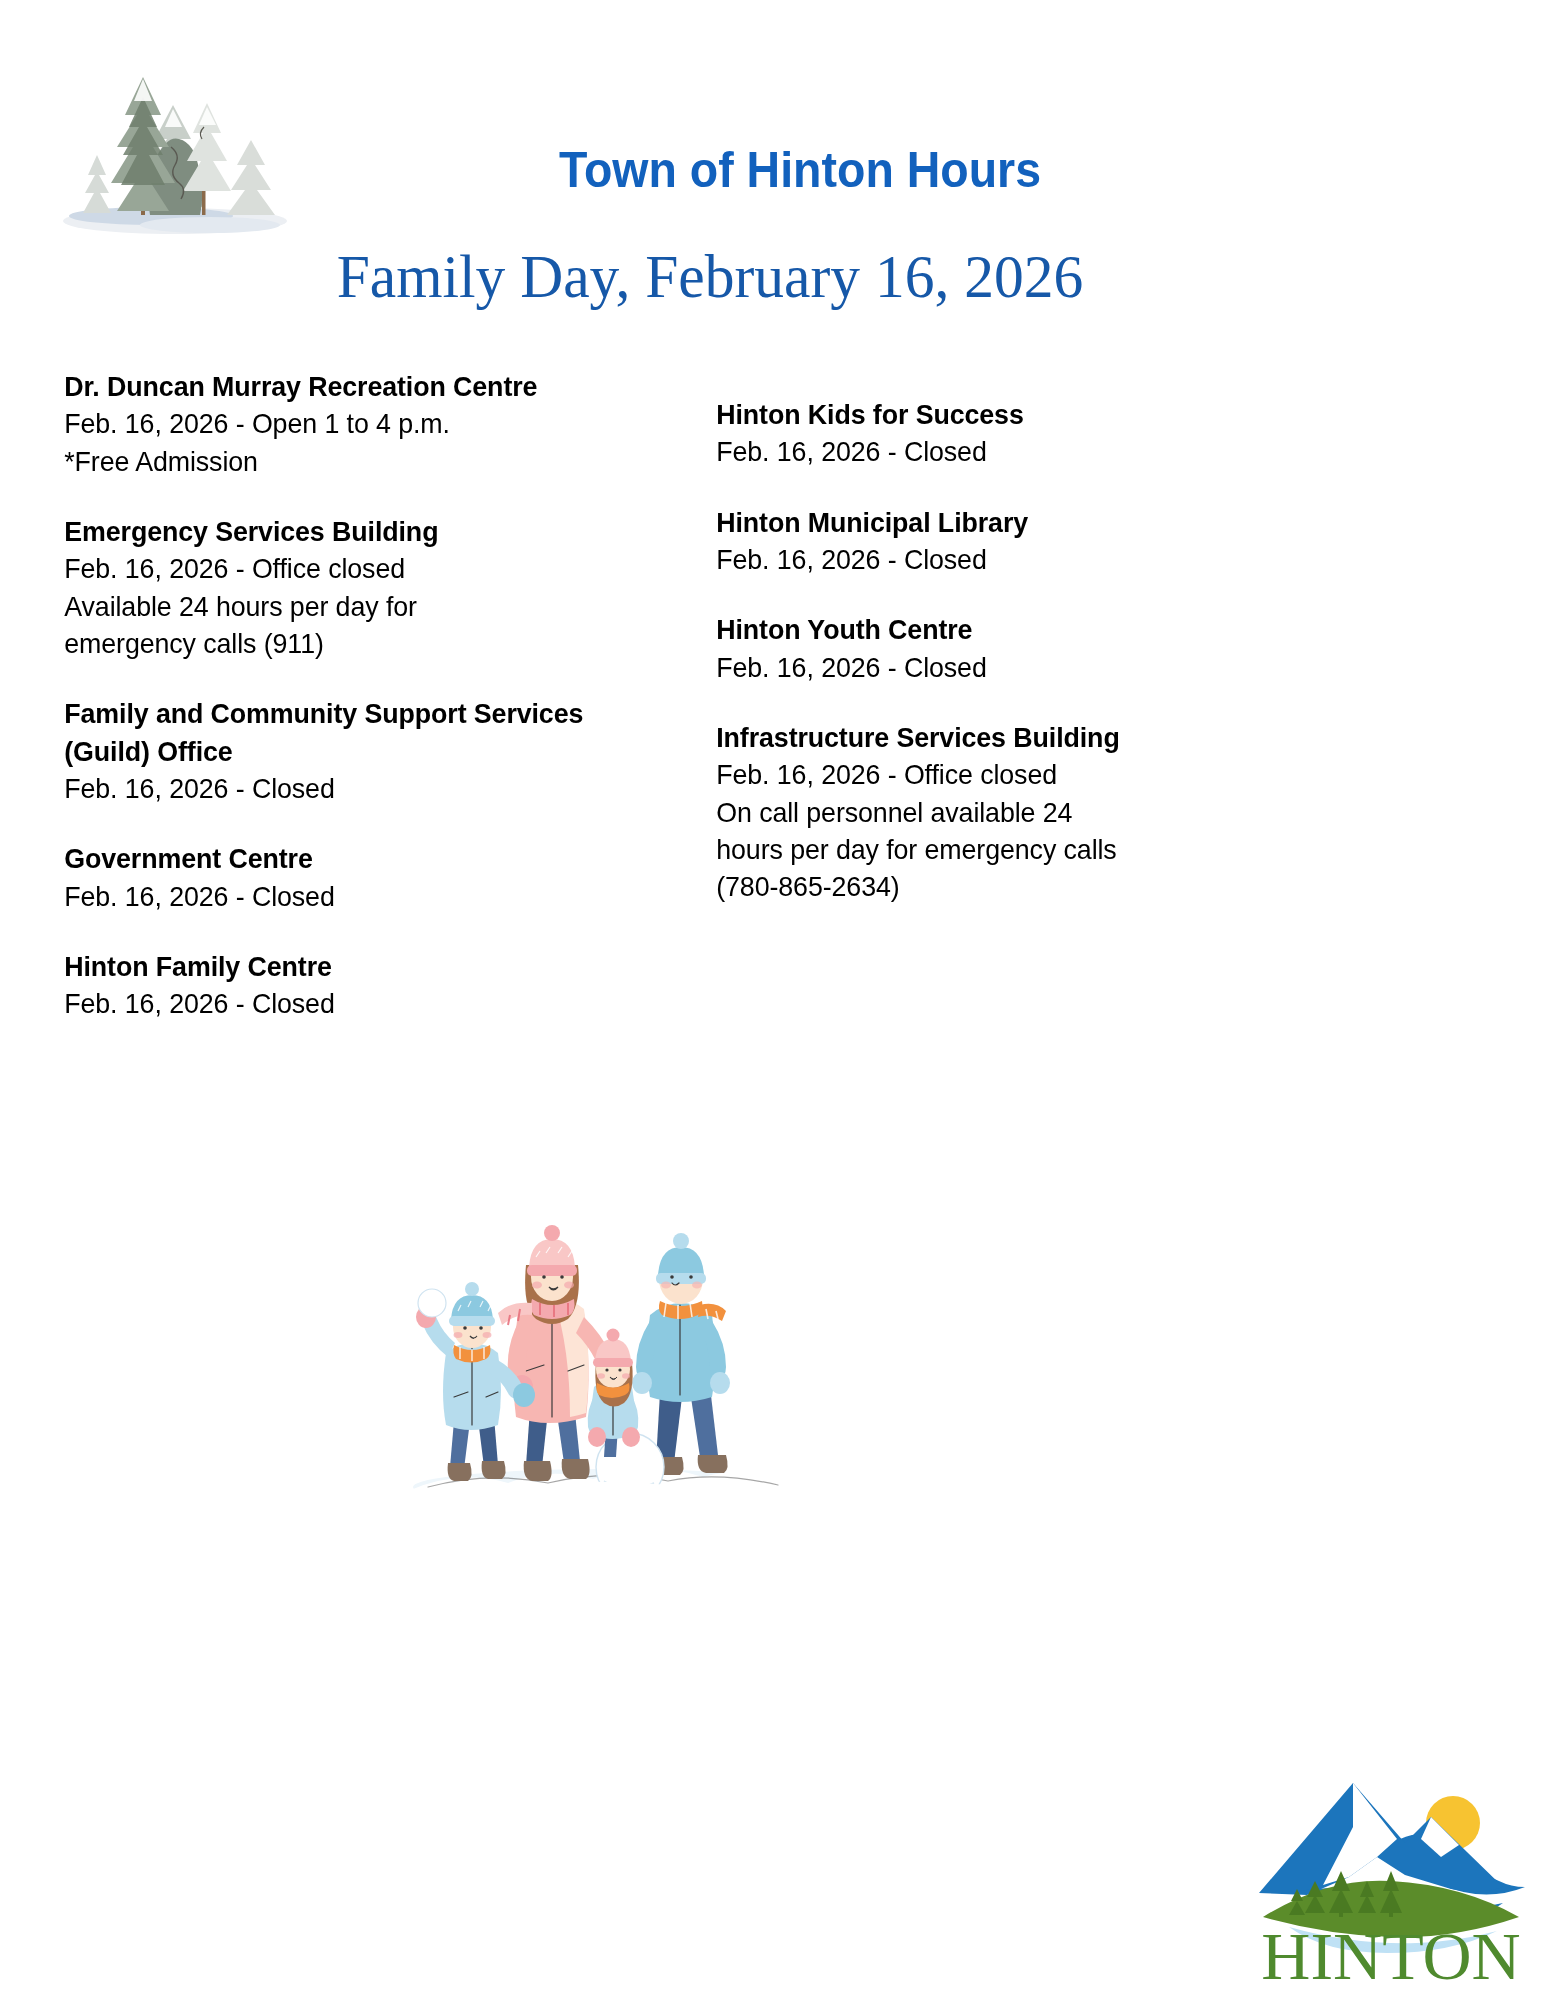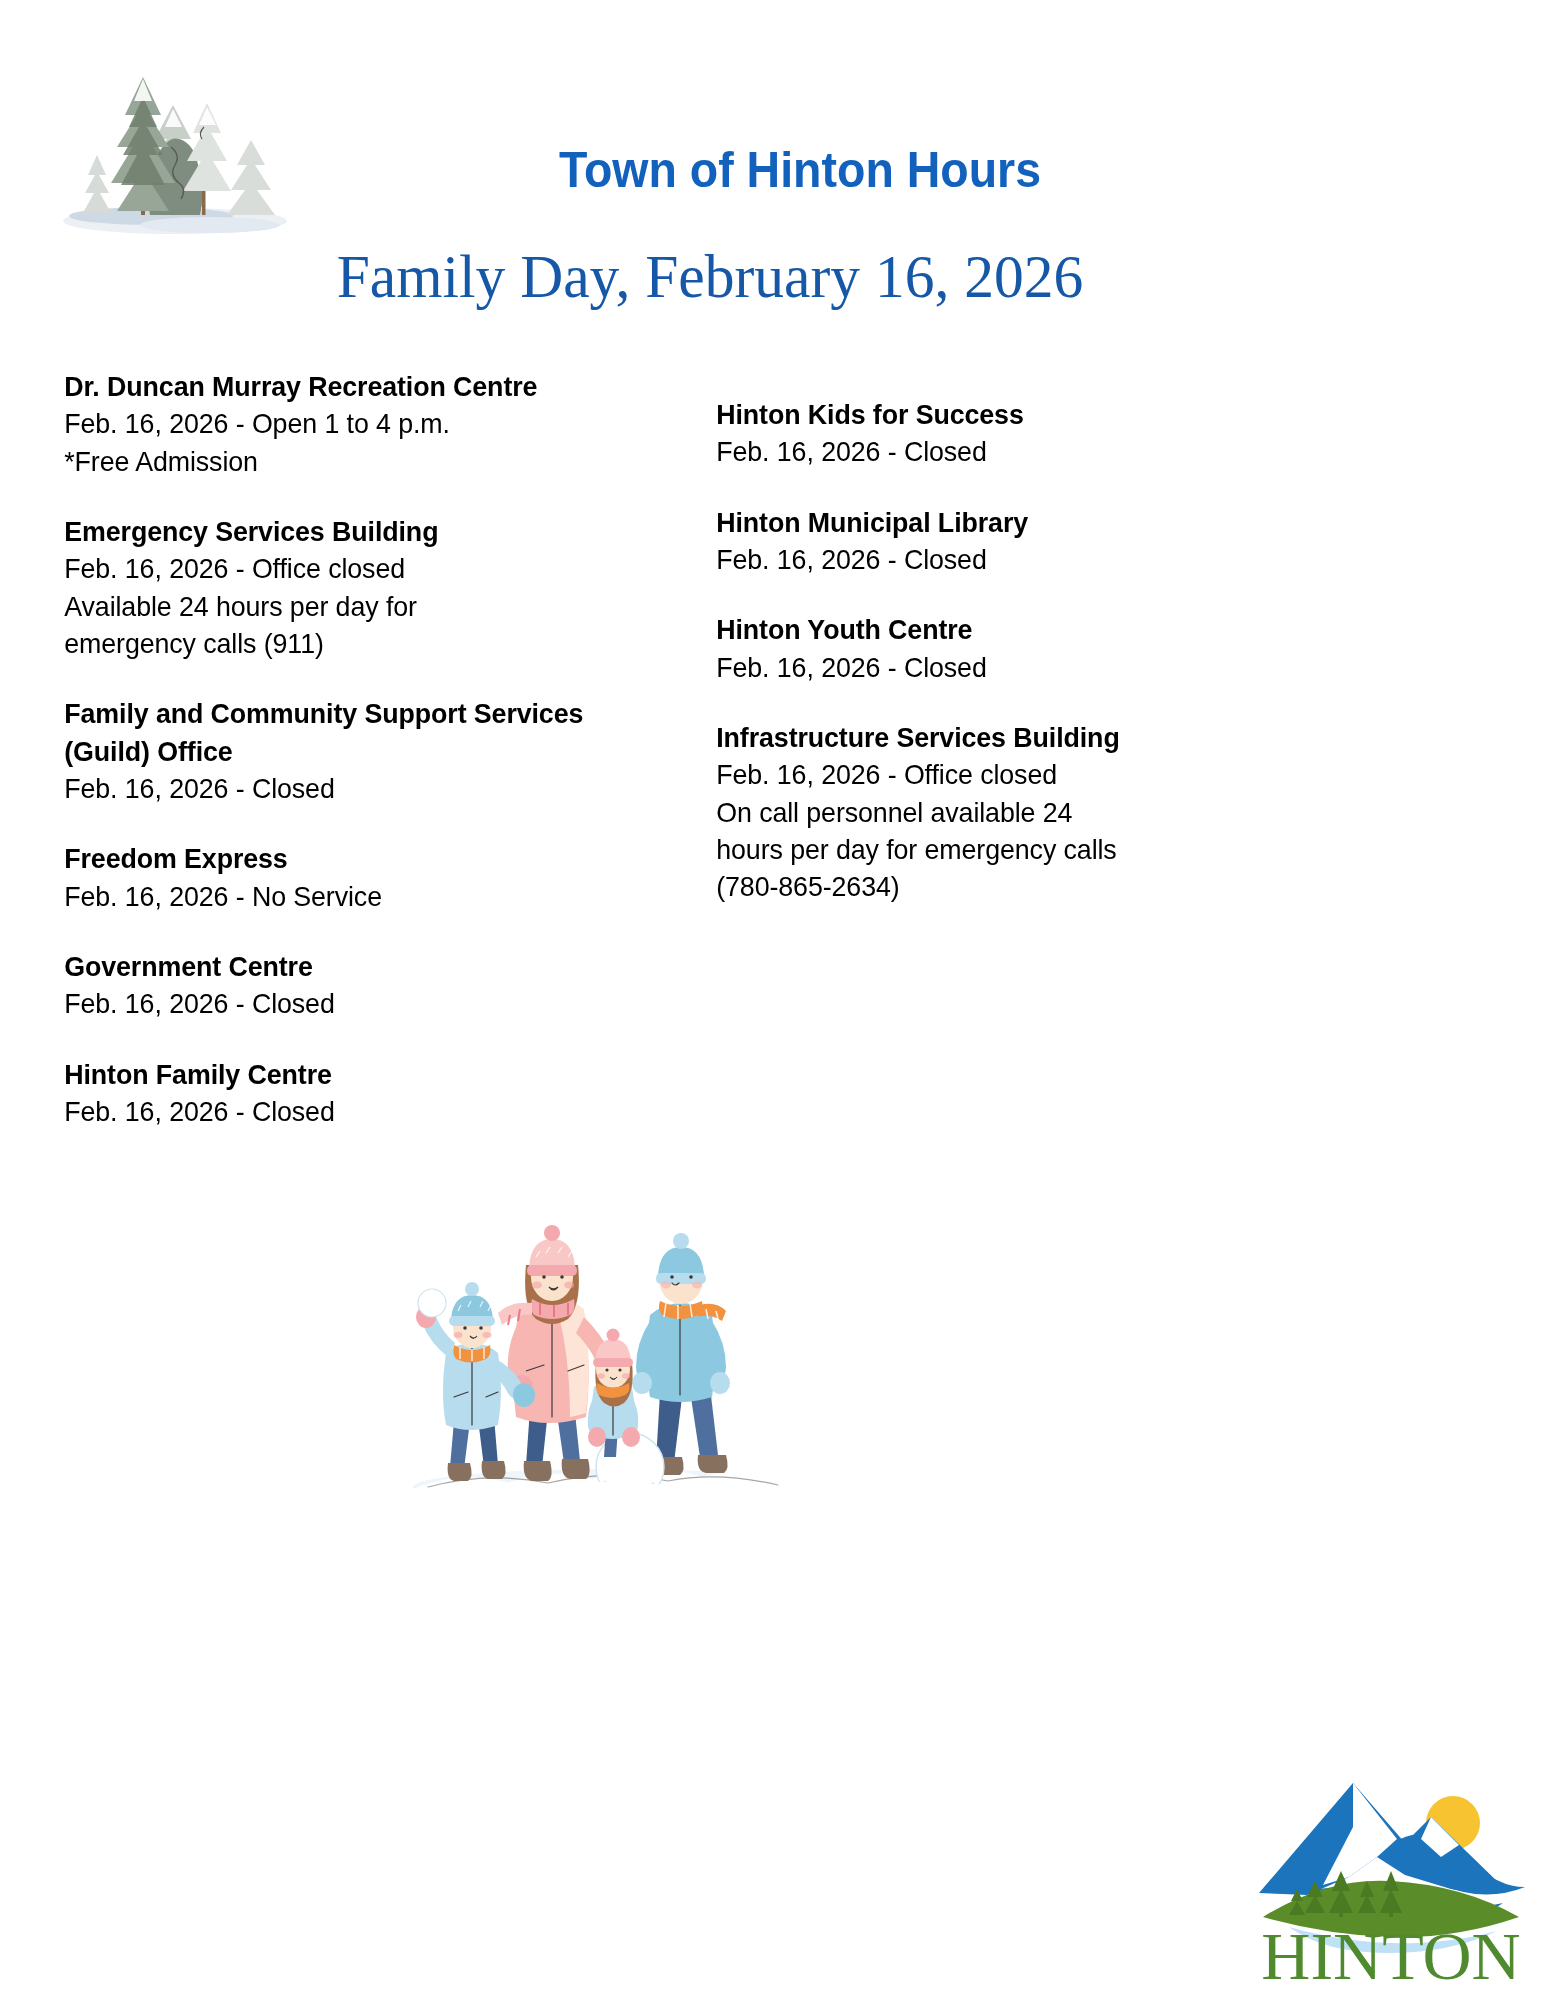--- a/index.html
+++ b/index.html
@@ -179,24 +179,20 @@
       </div>
       <div class="entry">
         <div class="entry-name">Emergency Services Building</div>
         <div class="entry-line">Feb. 16, 2026 - Office closed</div>
         <div class="entry-line">Available 24 hours per day for</div>
         <div class="entry-line">emergency calls (911)</div>
       </div>
       <div class="entry">
         <div class="entry-name">Family and Community Support Services (Guild) Office</div>
         <div class="entry-line">Feb. 16, 2026 - Closed</div>
-      </div>
-      <div class="entry">
-        <div class="entry-name">Freedom Express</div>
-        <div class="entry-line">Feb. 16, 2026 - No Service</div>
       </div>
       <div class="entry">
         <div class="entry-name">Government Centre</div>
         <div class="entry-line">Feb. 16, 2026 - Closed</div>
       </div>
       <div class="entry">
         <div class="entry-name">Hinton Family Centre</div>
         <div class="entry-line">Feb. 16, 2026 - Closed</div>
       </div>
     </div>

